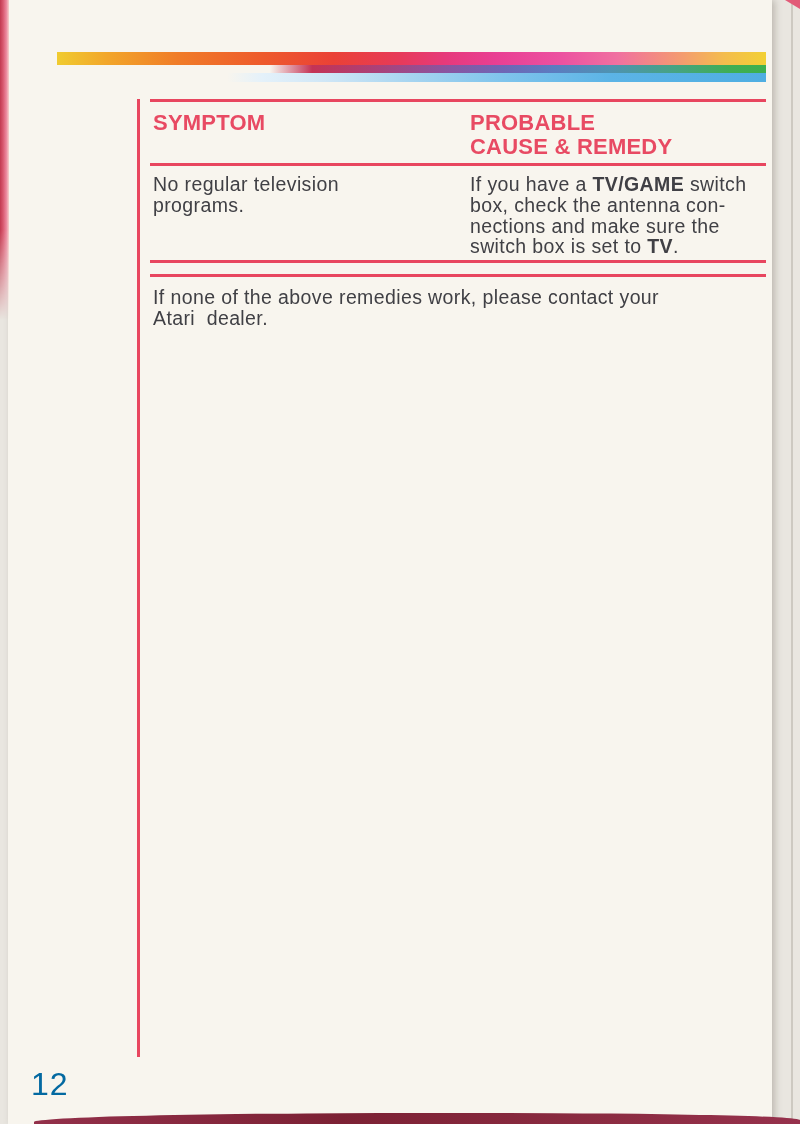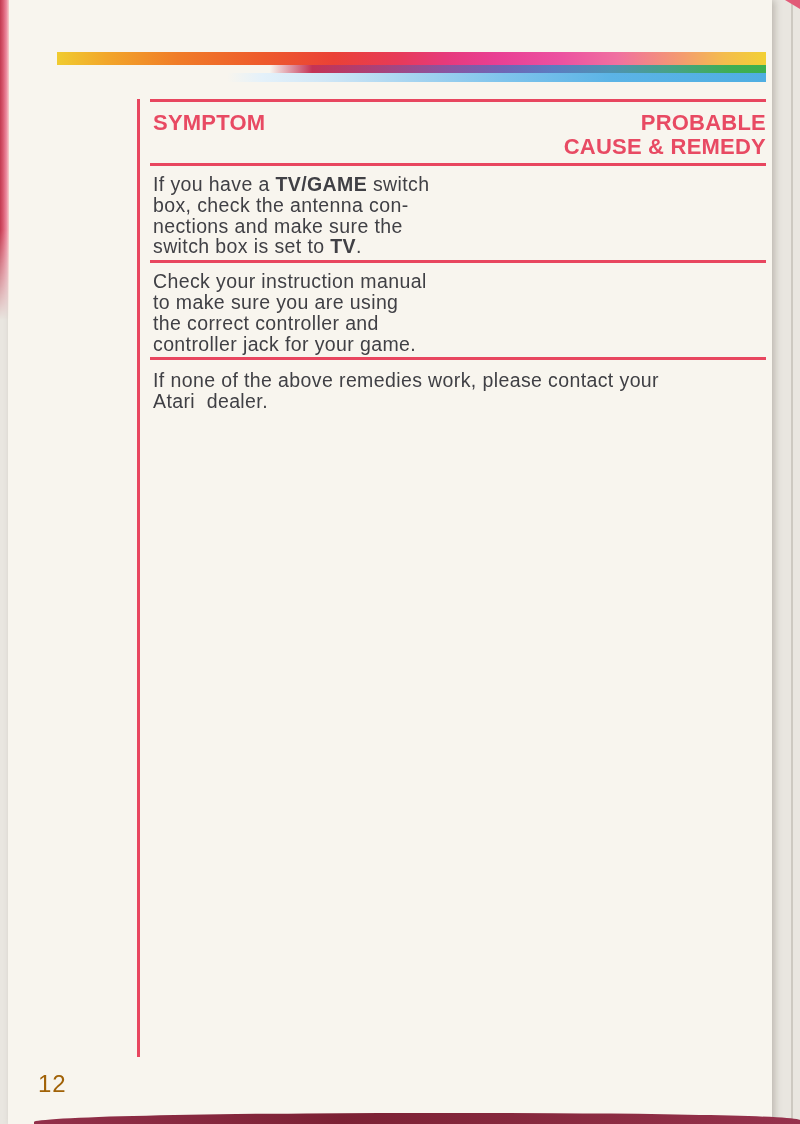--- a/index.html
+++ b/index.html
@@ -87,44 +87,44 @@
     border-top: 3px solid var(--accent, #e8465f);
     border-bottom: 3px solid var(--accent, #e8465f);
     padding: 9px 0 4px 0;
     color: var(--header_text, #e84a63);
     font-weight: bold;
     font-size: 22px;
     line-height: 24px;
     letter-spacing: 0.01em;
   }
   .th-symptom { width: 317px; padding-left: 3px; }
-  .th-cause   { flex: 1; padding-left: 3px; white-space: pre-line; text-align: right; }
+  .th-cause   { flex: 1; padding-left: 3px; white-space: pre-line; }
 
   .row {
     display: flex;
     border-bottom: 3px solid var(--accent, #e8465f);
     padding: 8px 0 3px 0;
   }
   .cell { white-space: pre-wrap; }
   .cell.symptom { width: 317px; padding-left: 3px; }
   .cell.remedy  { flex: 1; padding-left: 3px; }
   .cell.remedy p.para + p.para { }
   .cell.remedy .bold { font-weight: bold; }
 
   .footnote {
     padding: 10px 0 0 3px;
     white-space: pre-wrap;
   }
 
   .page-number {
     position: absolute;
-    left: 30px; top: 1070px;
-    font-size: 24px;
+    left: 23px; top: 1070px;
+    font-size: 32px;
     line-height: 28px;
-    color: #a16207;
+    color: #0369a1;
     letter-spacing: 1px;
   }
 </style>
 </head>
 <body>
 
 <div class="page">
 
   <div class="rainbow">
     <div class="band-top" style="background: linear-gradient(90deg, rgb(240, 203, 48) 0%, rgb(242, 166, 42) 7%, rgb(240, 124, 40) 17%, rgb(238, 90, 44) 29%, rgb(234, 65, 54) 39%, rgb(231, 58, 88) 48%, rgb(230, 58, 124) 55%, rgb(233, 63, 147) 62%, rgb(236, 81, 160) 71%, rgb(240, 112, 160) 79%, rgb(244, 155, 112) 88%, rgb(244, 188, 78) 94%, rgb(242, 208, 52) 100%);"></div>
@@ -136,31 +136,29 @@
 
   <div class="table-wrap">
     <div class="thead">
       <div class="th-symptom">SYMPTOM</div>
       <div class="th-cause">PROBABLE
 CAUSE &amp; REMEDY</div>
     </div>
     <div id="table-rows">
 
   <div class="row">
+    <div class="cell symptom">No regular television
+programs.</div>
     <div class="cell remedy"><p class="para"><span>If you have a </span><span class="bold">TV/GAME</span><span> switch
 box, check the antenna con-
 nections and make sure the
 switch box is set to </span><span class="bold">TV</span><span>.</span></p></div>
   </div>
 
   <div class="row">
-    <div class="cell remedy"><p class="para"><span>Check your instruction manual
-to make sure you are using
-the correct controller and
-controller jack for your game.</span></p></div>
   </div>
 </div>
     <div class="footnote">If none of the above remedies work, please contact your
 Atari  dealer.</div>
   </div>
 
   <div class="page-number">12</div>
 </div>
 
 <div class="left-strip" style="background: linear-gradient(90deg, rgb(194, 58, 80) 0%, rgb(217, 90, 112) 35%, rgb(236, 139, 160) 72%, rgb(246, 211, 204) 100%);"></div>

